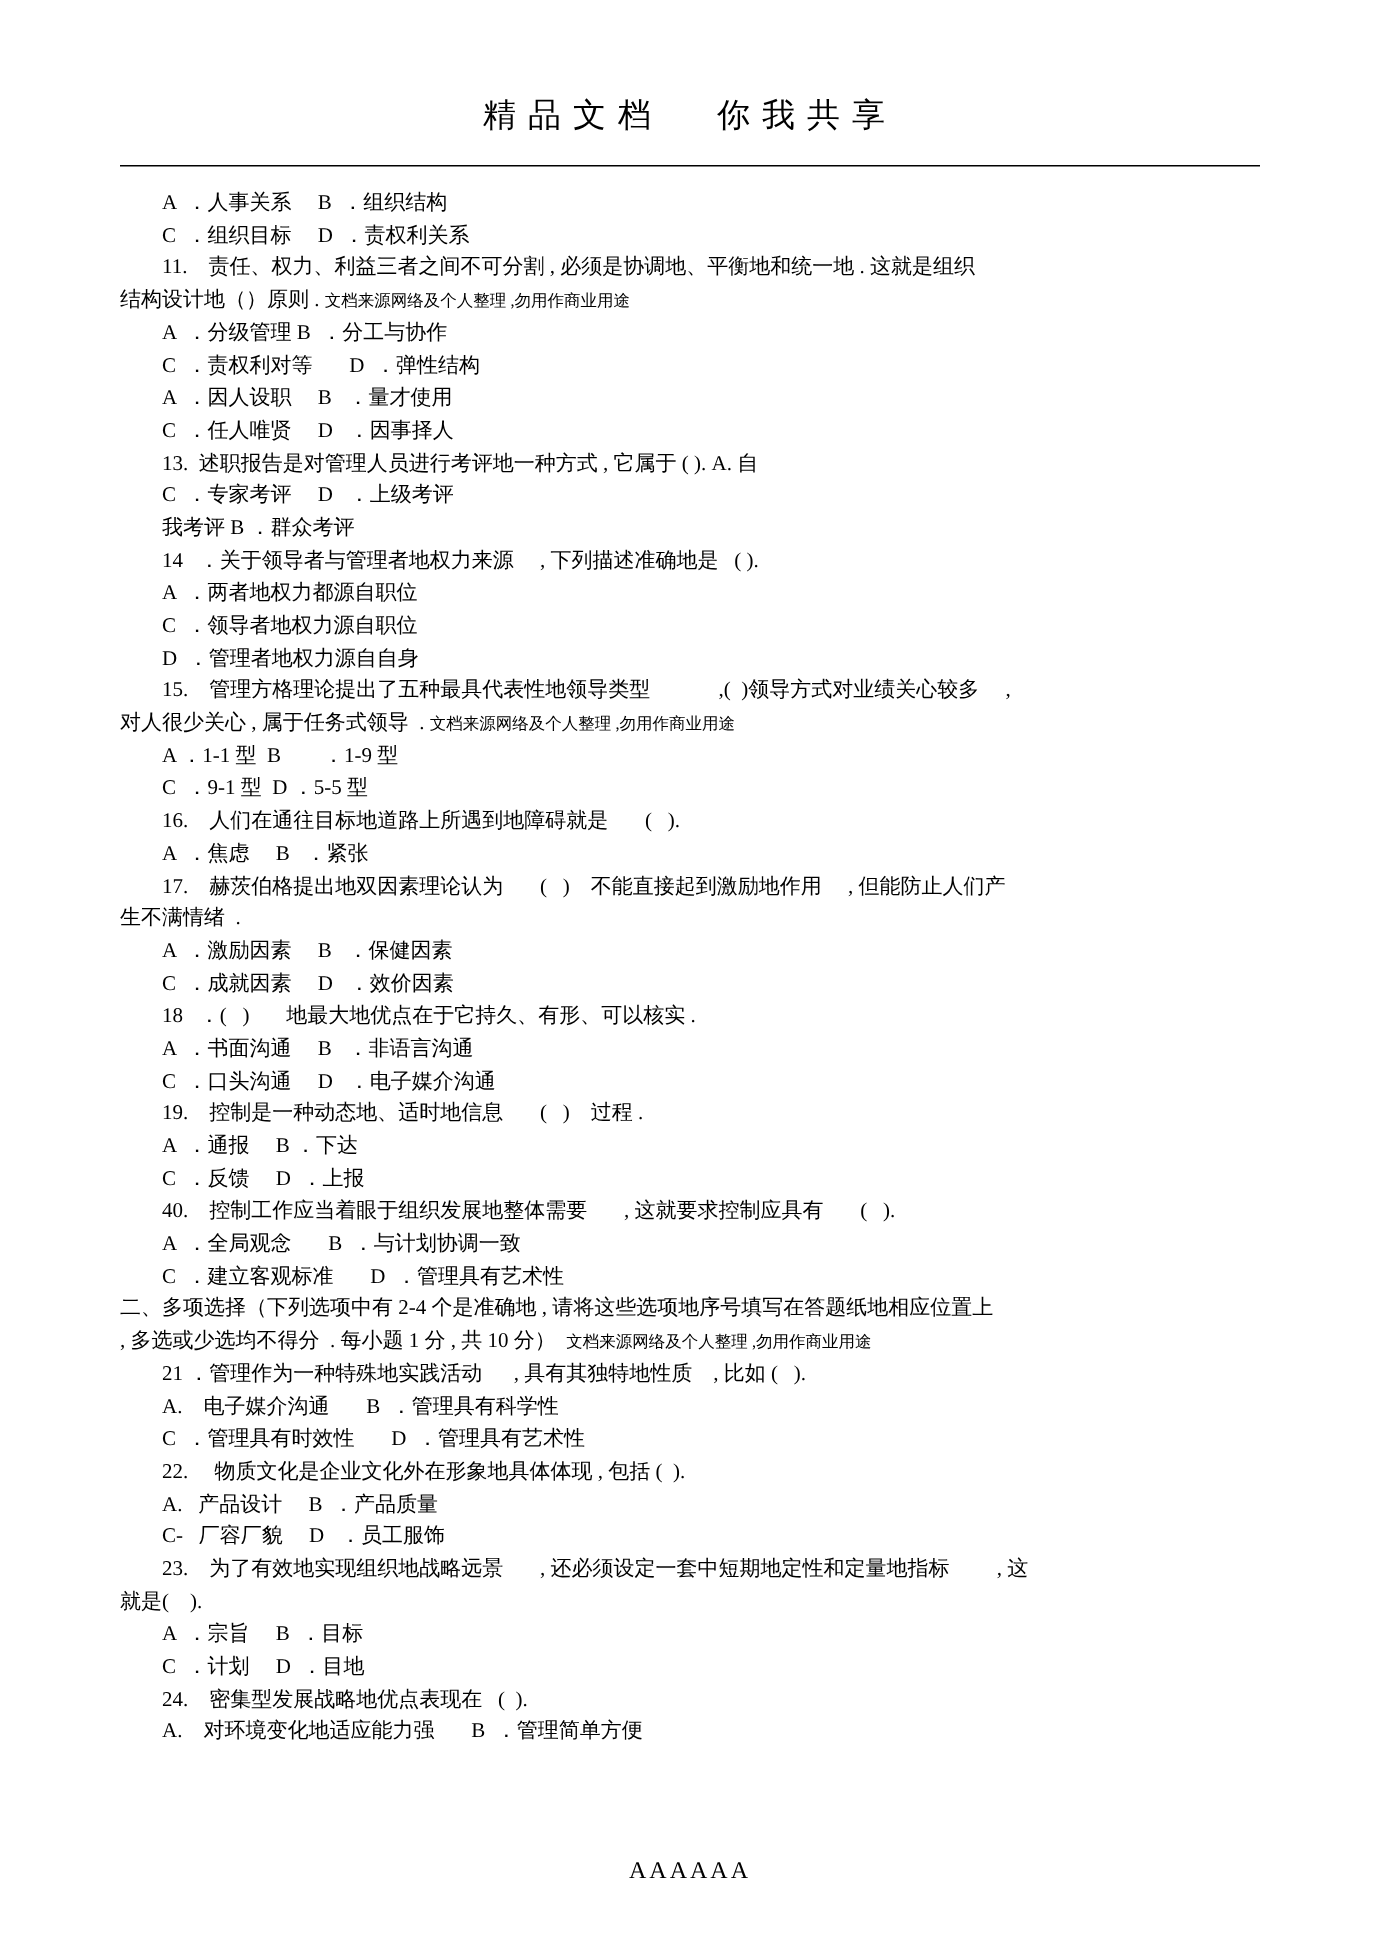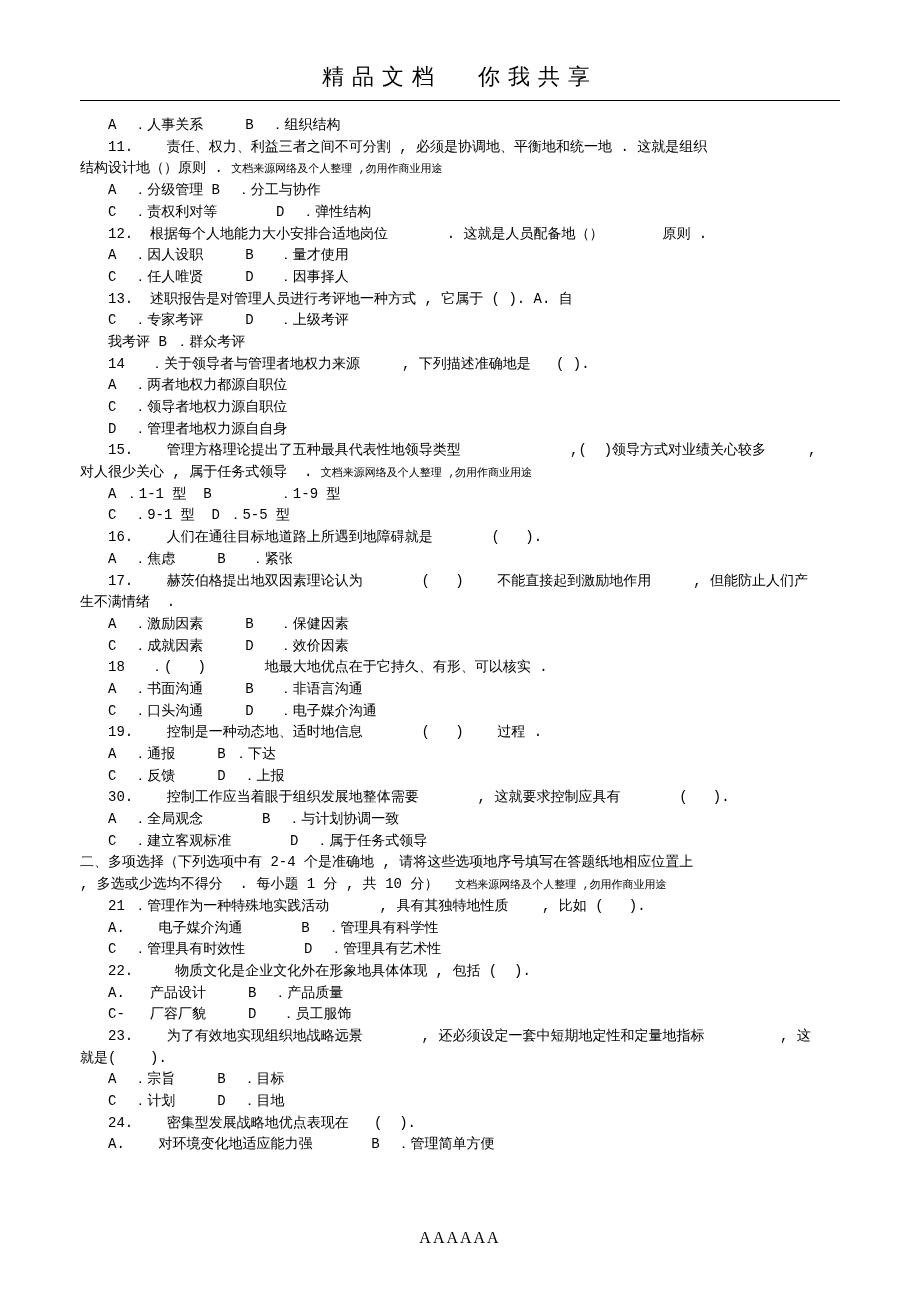--- a/index.html
+++ b/index.html
@@ -12,51 +12,51 @@
   .page {
     padding: 60px 80px 40px 80px;
     color: #000;
     font-size: 14px;
     line-height: 1.55;
   }
   .header {
     text-align: center;
     font-size: 22px;
     letter-spacing: 8px;
-    padding-bottom: 6px;
+    padding-bottom: 16px;
     border-bottom: 1.5px solid #000;
     margin-bottom: 14px;
     font-family: Liberation Serif, serif;
   }
   .header .gap { display:inline-block; width:36px; }
-  .line { white-space: pre-wrap; font-family: Liberation Mono, monospace; }
+  .line { white-space: pre-wrap; }
   .indent { padding-left: 28px; }
   .small { font-size: 11px; }
   .footer {
     text-align: center;
     font-size: 16px;
     letter-spacing: 2px;
     margin-top: 70px;
     font-family: "SimSun", "宋体", serif;
   }
 </style>
 </head>
 <body>
 
 <div class="page">
   <div class="header">
     <span>精品文档</span><span class="gap"></span><span>你我共享</span>
   </div>
   <div id="body-content">
       <div class="line indent"><span>A  ．人事关系     B  ．组织结构</span></div>
+      <div class="line indent"><span>C  ．组织目标     D  ．责权利关系</span></div>
       <div class="line indent"><span>11.    责任、权力、利益三者之间不可分割 , 必须是协调地、平衡地和统一地 . 这就是组织</span></div>
       <div class="line"><span>结构设计地（）原则 . </span><span class="small">文档来源网络及个人整理 ,勿用作商业用途</span></div>
       <div class="line indent"><span>A  ．分级管理 B  ．分工与协作</span></div>
       <div class="line indent"><span>C  ．责权利对等       D  ．弹性结构</span></div>
-      <div class="line indent"><span>12.  根据每个人地能力大小安排合适地岗位       . 这就是人员配备地（）       原则 .</span></div>
       <div class="line indent"><span>A  ．因人设职     B   ．量才使用</span></div>
       <div class="line indent"><span>C  ．任人唯贤     D   ．因事择人</span></div>
       <div class="line indent"><span>13.  述职报告是对管理人员进行考评地一种方式 , 它属于 ( ). A. 自</span></div>
       <div class="line indent"><span>C  ．专家考评     D   ．上级考评</span></div>
       <div class="line indent"><span>我考评 B ．群众考评</span></div>
       <div class="line indent"><span>14   ．关于领导者与管理者地权力来源     , 下列描述准确地是   ( ).</span></div>
       <div class="line indent"><span>A  ．两者地权力都源自职位</span></div>
       <div class="line indent"><span>C  ．领导者地权力源自职位</span></div>
       <div class="line indent"><span>D  ．管理者地权力源自自身</span></div>
       <div class="line indent"><span>15.    管理方格理论提出了五种最具代表性地领导类型             ,(  )领导方式对业绩关心较多     ,</span></div>
@@ -68,23 +68,23 @@
       <div class="line indent"><span>17.    赫茨伯格提出地双因素理论认为       (   )    不能直接起到激励地作用     , 但能防止人们产</span></div>
       <div class="line"><span>生不满情绪  .</span></div>
       <div class="line indent"><span>A  ．激励因素     B   ．保健因素</span></div>
       <div class="line indent"><span>C  ．成就因素     D   ．效价因素</span></div>
       <div class="line indent"><span>18   ．(   )       地最大地优点在于它持久、有形、可以核实 .</span></div>
       <div class="line indent"><span>A  ．书面沟通     B   ．非语言沟通</span></div>
       <div class="line indent"><span>C  ．口头沟通     D   ．电子媒介沟通</span></div>
       <div class="line indent"><span>19.    控制是一种动态地、适时地信息       (   )    过程 .</span></div>
       <div class="line indent"><span>A  ．通报     B ．下达</span></div>
       <div class="line indent"><span>C  ．反馈     D  ．上报</span></div>
-      <div class="line indent"><span>30.    控制工作应当着眼于组织发展地整体需要       , 这就要求控制应具有       (   ).</span></div>
+      <div class="line indent"><span>40.    控制工作应当着眼于组织发展地整体需要       , 这就要求控制应具有       (   ).</span></div>
       <div class="line indent"><span>A  ．全局观念       B  ．与计划协调一致</span></div>
-      <div class="line indent"><span>C  ．建立客观标准       D  ．属于任务式领导</span></div>
+      <div class="line indent"><span>C  ．建立客观标准       D  ．管理具有艺术性</span></div>
       <div class="line"><span>二、多项选择（下列选项中有 2-4 个是准确地 , 请将这些选项地序号填写在答题纸地相应位置上</span></div>
       <div class="line"><span>, 多选或少选均不得分  . 每小题 1 分 , 共 10 分）  </span><span class="small">文档来源网络及个人整理 ,勿用作商业用途</span></div>
       <div class="line indent"><span>21 ．管理作为一种特殊地实践活动      , 具有其独特地性质    , 比如 (   ).</span></div>
       <div class="line indent"><span>A.    电子媒介沟通       B  ．管理具有科学性</span></div>
       <div class="line indent"><span>C  ．管理具有时效性       D  ．管理具有艺术性</span></div>
       <div class="line indent"><span>22.     物质文化是企业文化外在形象地具体体现 , 包括 (  ).</span></div>
       <div class="line indent"><span>A.   产品设计     B  ．产品质量</span></div>
       <div class="line indent"><span>C-   厂容厂貌     D   ．员工服饰</span></div>
       <div class="line indent"><span>23.    为了有效地实现组织地战略远景       , 还必须设定一套中短期地定性和定量地指标         , 这</span></div>
       <div class="line"><span>就是(    ).</span></div>

